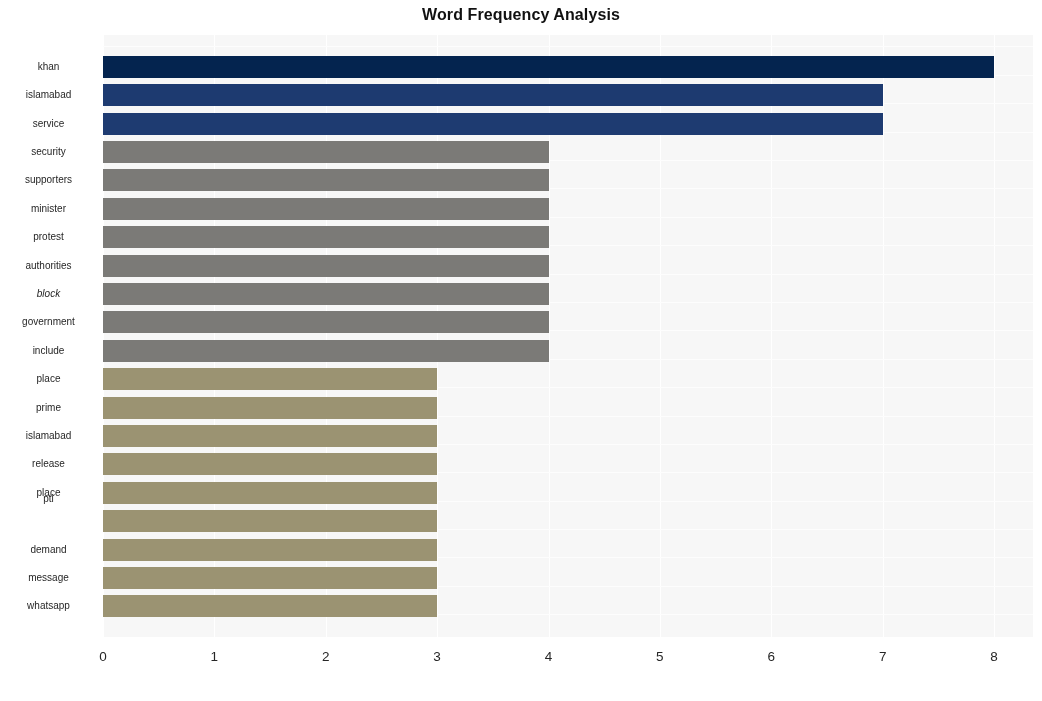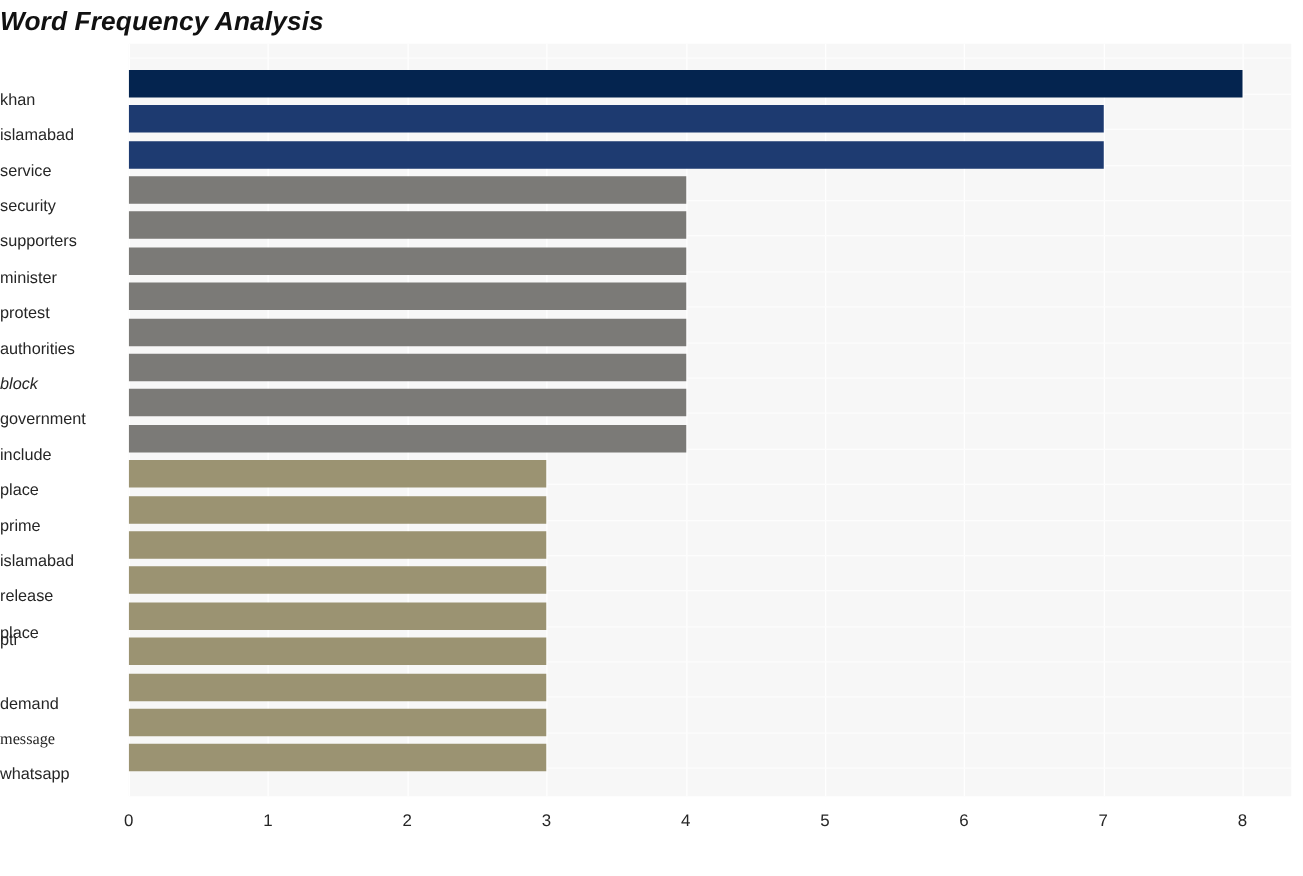--- a/index.html
+++ b/index.html
@@ -22,25 +22,25 @@
     height: 701px;
     background: #ffffff;
   }
 
   
   #chart-title {
     position: absolute;
     left: 0;
     top: 6px;
     width: 1042px;
-    font-size: 21px;
+    text-align: center;
+    font-size: 16px;
     font-weight: bold;
     color: #111111;
     letter-spacing: 0.1px;
-    font-style: italic;
   }
 
   
   #plot-area {
     position: absolute;
     left: 103px;
     top: 35px;
     width: 930px;
     height: 602px;
     background: #f7f7f7;
@@ -73,26 +73,25 @@
     position: absolute;
     left: 0;
     top: 35px;
     width: 97px;
     height: 602px;
   }
   .y-tick-label {
     position: absolute;
     right: 0;
     width: 97px;
-    text-align: left;
-    font-size: 13px;
+    text-align: center;
+    font-size: 10px;
     color: #262626;
     line-height: 16px;
     white-space: nowrap;
-    margin-top: 13px;
   }
 
   
   #x-axis {
     position: absolute;
     left: 103px;
     top: 637px;
     width: 930px;
     height: 30px;
   }
@@ -194,21 +193,21 @@
       <div class="y-tick-label" style="top: 250.974px; font-style: italic;">block</div>
       <div class="y-tick-label" style="top: 279.37px;">government</div>
       <div class="y-tick-label" style="top: 307.766px;">include</div>
       <div class="y-tick-label" style="top: 336.162px;">place</div>
       <div class="y-tick-label" style="top: 364.558px;">prime</div>
       <div class="y-tick-label" style="top: 392.955px;">islamabad</div>
       <div class="y-tick-label" style="top: 421.351px;">release</div>
       <div class="y-tick-label" style="top: 449.747px;">place</div>
       <div class="y-tick-label" style="top: 456px;">pti</div>
       <div class="y-tick-label" style="top: 506.54px;">demand</div>
-      <div class="y-tick-label" style="top: 534.936px; font-family: Liberation Serif, serif;">message</div>
+      <div class="y-tick-label" style="top: 534.936px;">message</div>
       <div class="y-tick-label" style="top: 563.332px;">whatsapp</div>
     </div>
 
   <div id="x-axis">
       <div class="x-tick-label" style="left: 0px;">0</div>
       <div class="x-tick-label" style="left: 111.377px;">1</div>
       <div class="x-tick-label" style="left: 222.754px;">2</div>
       <div class="x-tick-label" style="left: 334.132px;">3</div>
       <div class="x-tick-label" style="left: 445.509px;">4</div>
       <div class="x-tick-label" style="left: 556.886px;">5</div>

